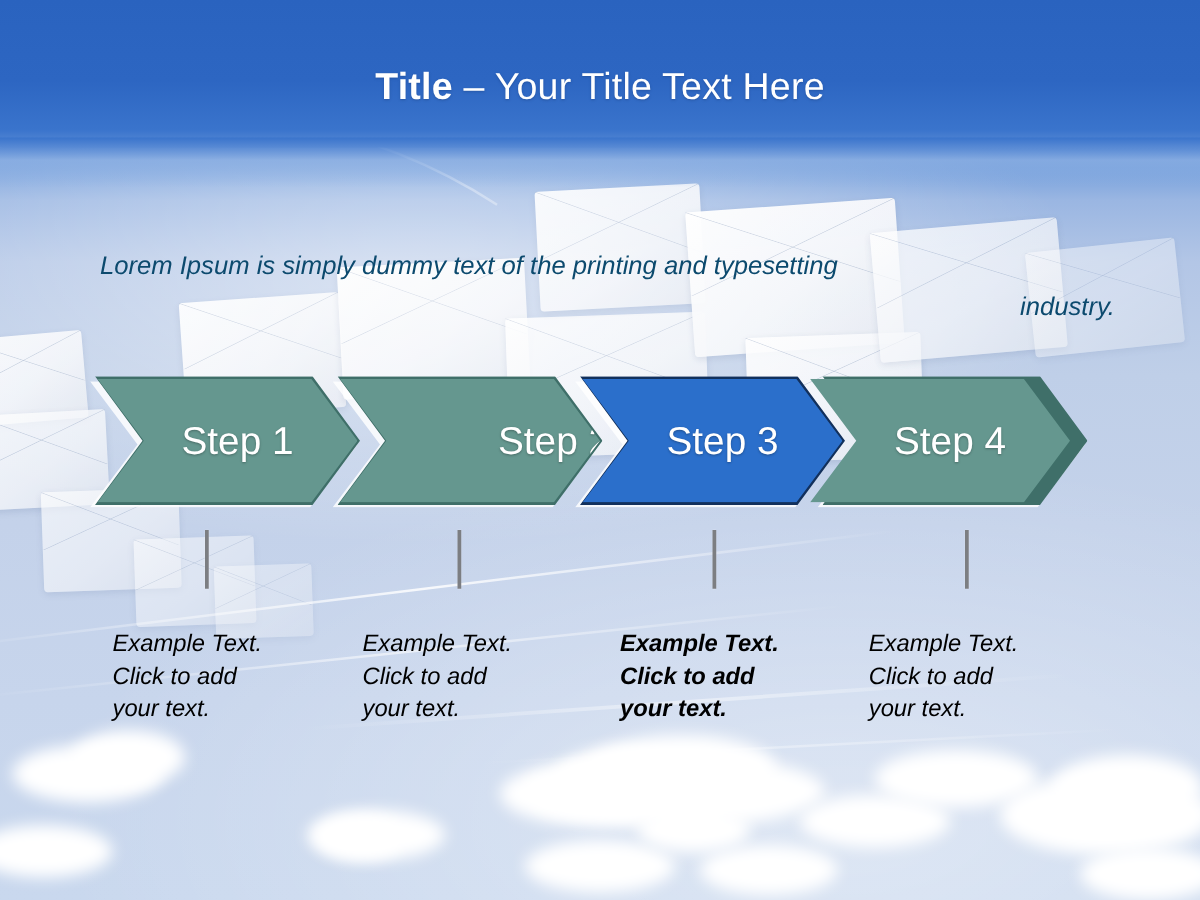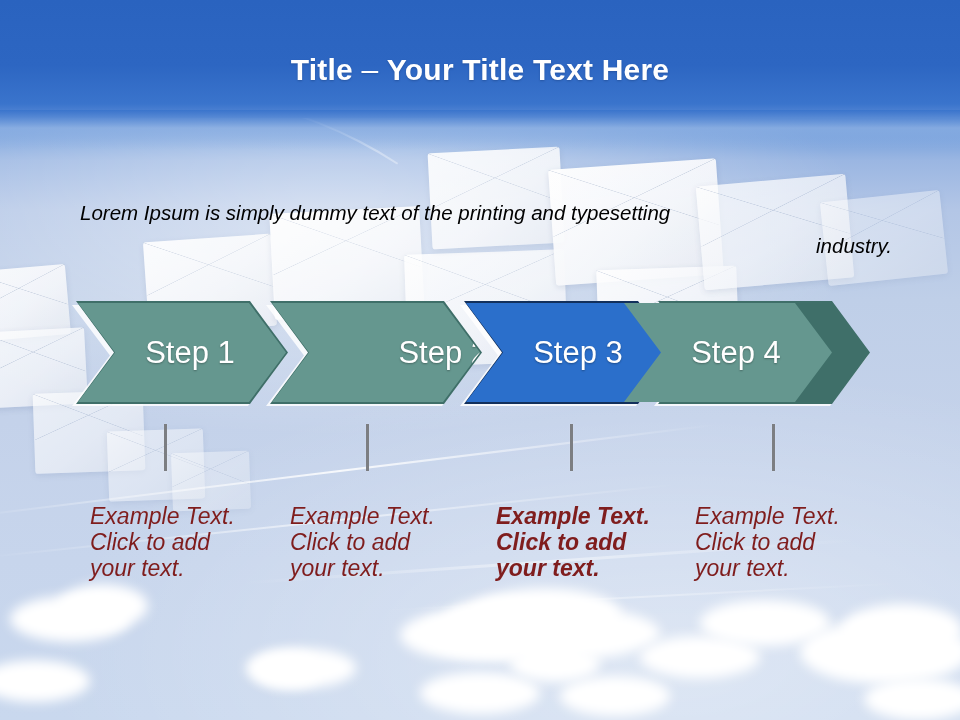--- a/index.html
+++ b/index.html
@@ -88,26 +88,26 @@
   }
 
   
   .title{
     position:absolute;left:0;top:52px;width:960px;text-align:center;
     color:#ffffff;font-size:30px;line-height:36px;letter-spacing:.2px;
     text-shadow:0 1px 2px rgba(20,50,100,.35);
     white-space:nowrap;
   }
   .title b{font-weight:bold;}
-  .title span.reg{font-weight:bold;}
+  .title span.reg{font-weight:normal;}
 
   
   .body-text{
     position:absolute;left:80px;top:196px;width:812px;
-    font-size:20.5px;line-height:33px;color:#000000;
+    font-size:20.5px;line-height:33px;color:#0c4a6e;
     font-style:italic;text-align:justify;
   }
   .body-text .ln2{text-align:right;}
 
   
   .chev-row{position:absolute;left:0;top:303px;width:960px;height:100px;}
   .chev{
     position:absolute;top:0;height:99px;
     display:flex;align-items:center;justify-content:center;
     color:#ffffff;font-size:31px;line-height:31px;
@@ -136,22 +136,22 @@
   }
 
   
   .tick{
     position:absolute;width:3px;height:47px;background:#7c7e82;
     box-shadow:0 0 1px rgba(255,255,255,.6);
   }
 
   
   .cap{
-    position:absolute;font-style:italic;font-size:23px;line-height:26px;
-    color:#7f1d1d;width:175px;
+    position:absolute;font-style:italic;font-size:19px;line-height:26px;
+    color:#000000;width:175px;
   }
   .cap.bold{font-weight:bold;}
 </style>
 </head>
 <body>
 
 <div id="slide">
 
   <div class="sky"></div>
 
@@ -226,21 +226,21 @@
     </div>
 
     <div class="chev-shadow" style="left:460px;width:214px;"></div>
     <div class="chev-outline blue" style="left:464px;width:212px;"></div>
     <div class="chev blue" style="left:466px;width:208px;">
       <span class="lbl">Step 3</span>
     </div>
 
     <div class="chev-shadow" style="left:654px;width:214px;"></div>
     <div class="chev-outline teal" style="left:658px;width:212px;"></div>
-    <div class="chev teal" style="left:624px;width:208px;">
+    <div class="chev teal" style="left:648px;width:208px;">
       <span class="lbl">Step 4</span>
     </div>
   </div>
 
   <div class="tick" style="left:164px;top:424px;"></div>
   <div class="tick" style="left:366px;top:424px;"></div>
   <div class="tick" style="left:570px;top:424px;"></div>
   <div class="tick" style="left:772px;top:424px;"></div>
 
   <div class="cap" style="left:90px;top:503px;">

